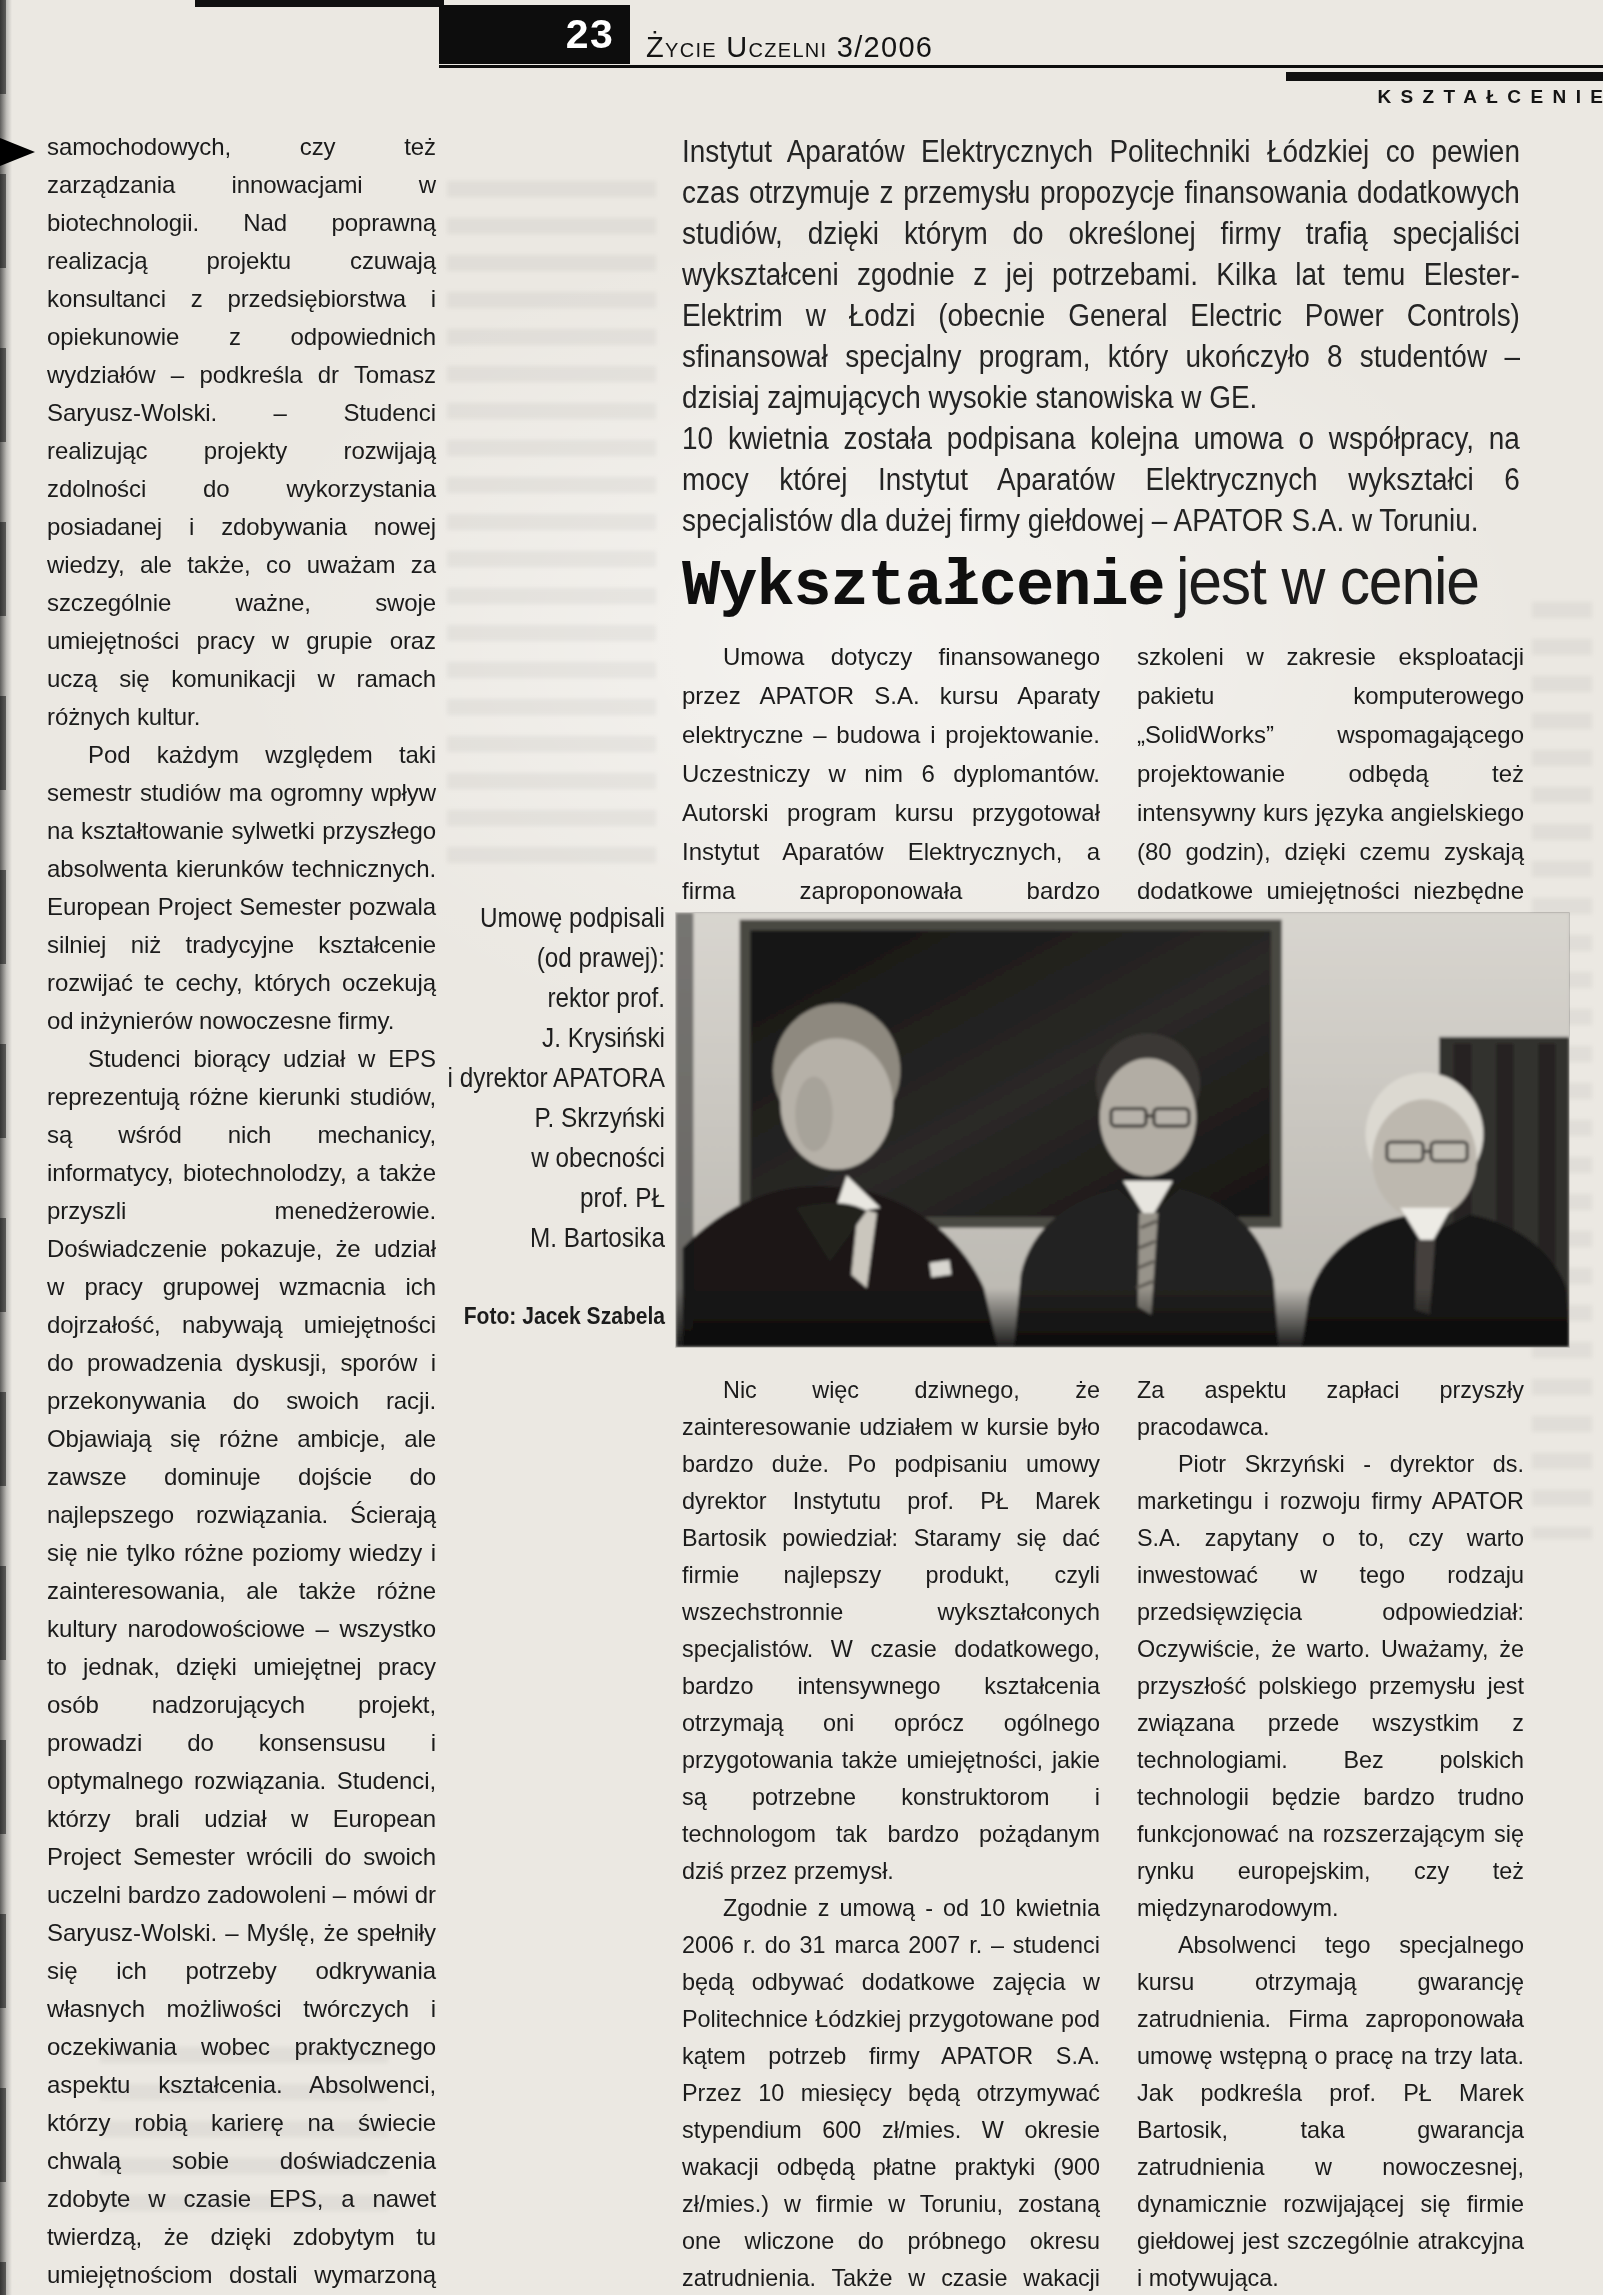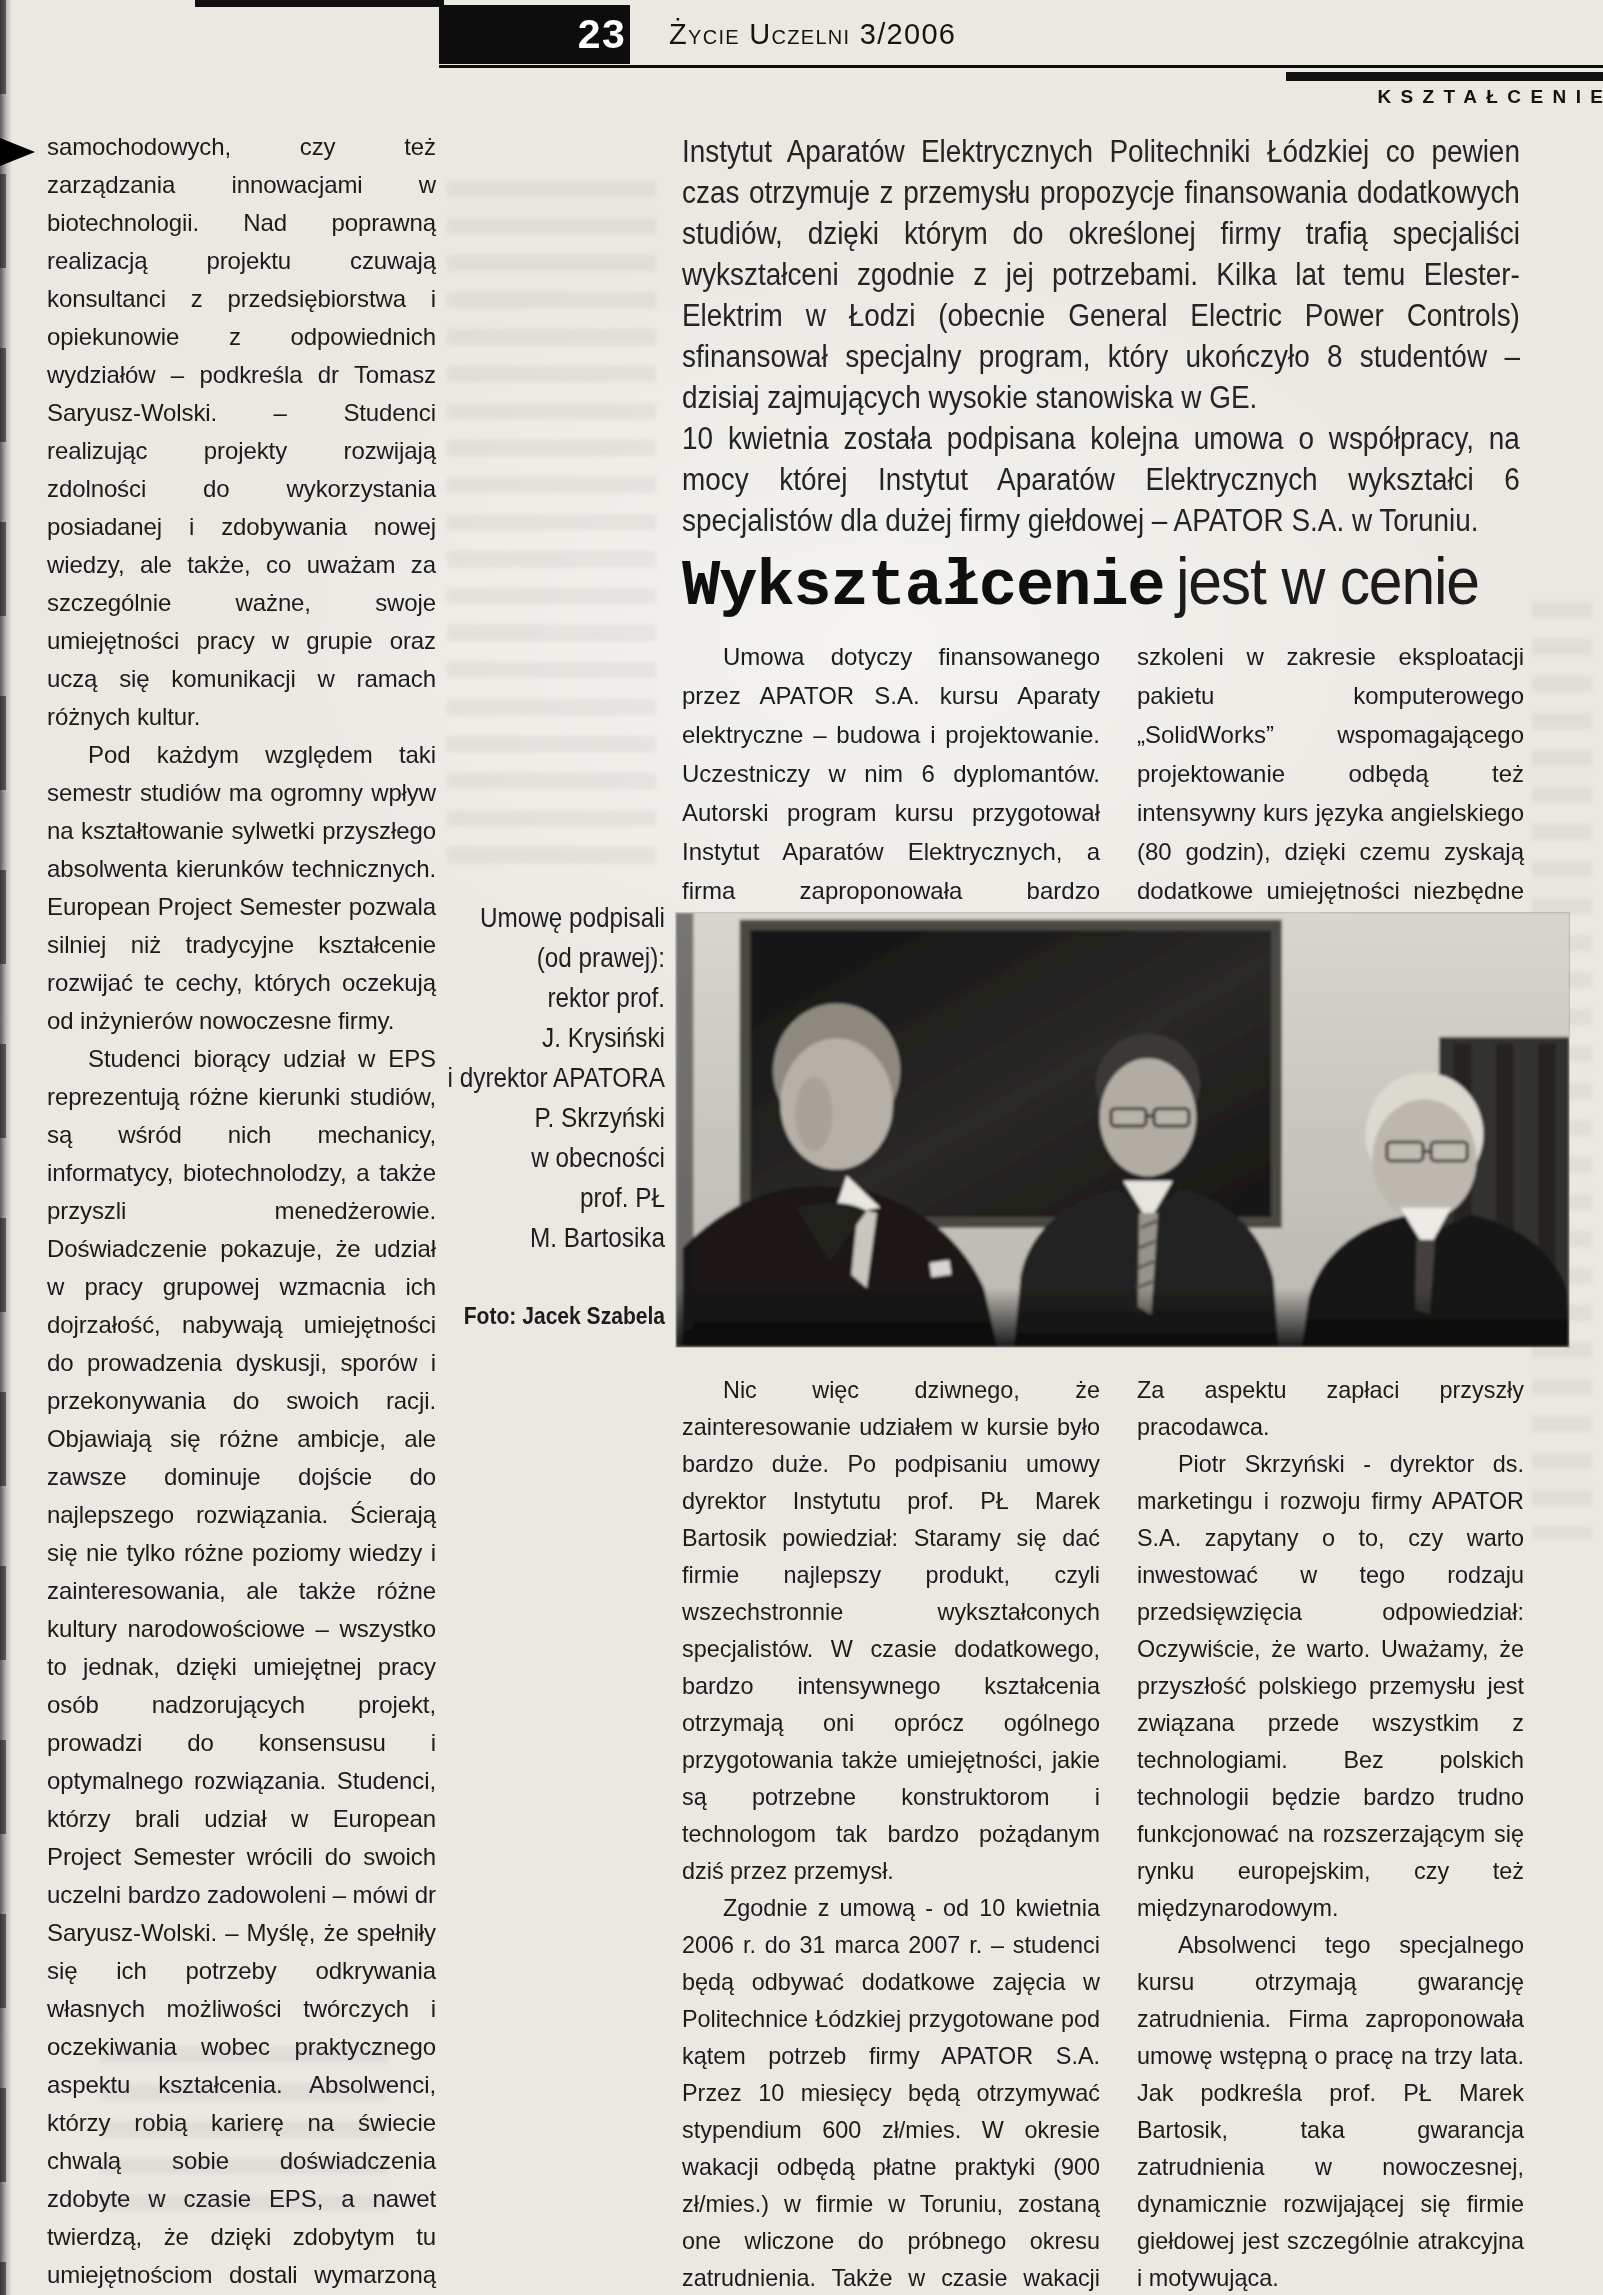--- a/index.html
+++ b/index.html
@@ -15,23 +15,23 @@
   .edge { position:absolute; left:0; top:0; width:12px; height:100%;
     background:linear-gradient(90deg, rgba(35,35,35,.7), rgba(60,60,60,.25) 55%, rgba(0,0,0,0)); }
   .edge2 { position:absolute; left:0; top:0; width:6px; height:100%; opacity:.55;
     background:repeating-linear-gradient(180deg,#111 0 94px, rgba(0,0,0,0) 94px 174px); }
   .topsliver { position:absolute; left:195px; top:0; width:249px; height:6.7px; background:#101010; }
   .ghost { position:absolute; pointer-events:none; filter:blur(2px);
     background:repeating-linear-gradient(180deg, rgba(95,95,95,.075) 0 16px, rgba(0,0,0,0) 16px 37px); }
 
   
   .hdr-box { position:absolute; left:439px; top:5.4px; width:191px; height:59px; background:#0d0d0d;
-    display:flex; align-items:center; justify-content:flex-end; padding-right:4px; }
+    display:flex; align-items:center; justify-content:flex-end; padding-right:16px; }
   .hdr-num { color:#ffffff; font-size:41px; font-weight:700; letter-spacing:1.3px; }
-  .hdr-title { position:absolute; left:646px; top:5.4px; height:59px; display:flex; align-items:center;margin-left:23px; }
+  .hdr-title { position:absolute; left:646px; top:5.4px; height:59px; display:flex; align-items:flex-end; }
   .hdr-title span { font-size:29px; font-variant:small-caps; letter-spacing:1.3px; color:#141414; }
   .hdr-rule { position:absolute; left:439px; top:65px; width:1164px; height:3.3px; background:#0d0d0d; }
   .sec-bar { position:absolute; left:1286px; top:72px; width:317px; height:9.4px; background:#101010; }
   .sec-label { position:absolute; left:1097px; top:86px; width:506px; text-align:right; }
   .sec-label span { font-size:19px; font-weight:700; letter-spacing:9.4px; margin-right:-9.4px; color:#141414; }
 
   .arrow { position:absolute; left:0; top:138px; width:0; height:0;
     border-top:14px solid transparent; border-bottom:14px solid transparent; border-left:35px solid #000; }
 
   

